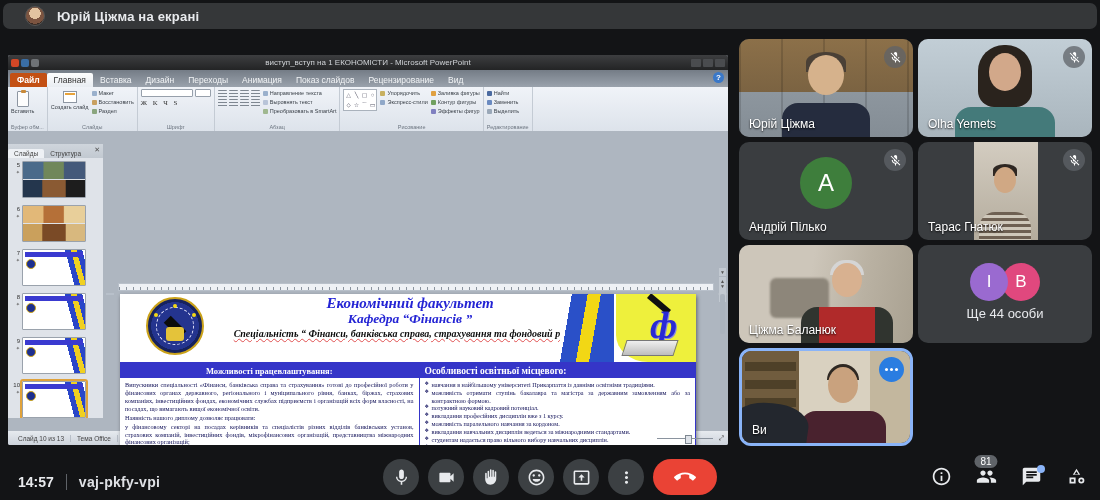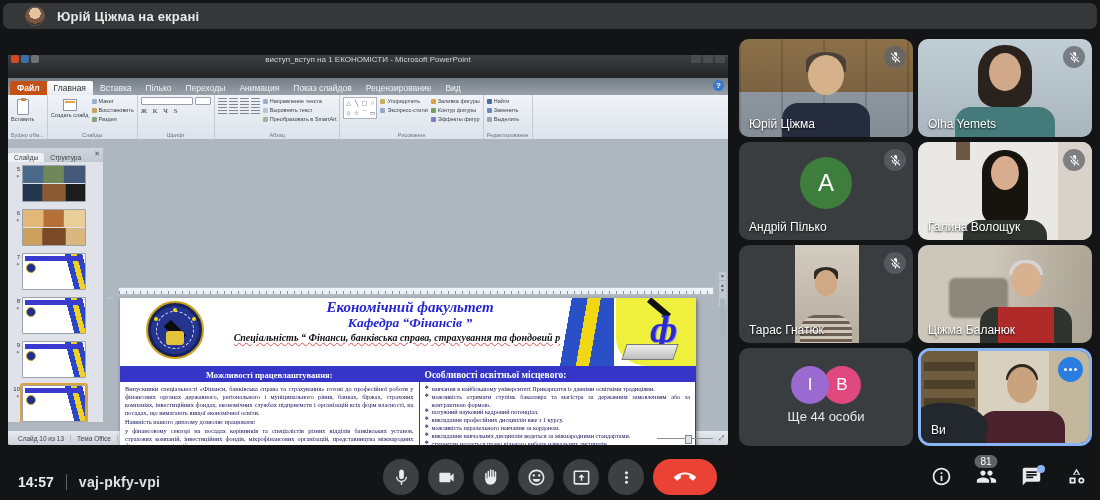--- a/index.html
+++ b/index.html
@@ -7,21 +7,21 @@
   body{font-family:"Liberation Sans",sans-serif;}
   #app{position:relative;width:1100px;height:500px;background:#131416;overflow:hidden;}
 
   
   .topbar{position:absolute;left:3px;top:3px;width:1094px;height:26px;background:#353739;border-radius:7px;display:flex;align-items:center;padding-left:22px;}
   .topbar .avatar{width:20px;height:20px;border-radius:50%;background:radial-gradient(circle at 50% 35%,#e3c3a0 0 38%,#7c5440 39% 70%,#3a2a22 71%);border:1px solid #555;}
   .topbar .ptitle{margin-left:12px;color:#e8eaed;font-size:13px;font-weight:700;letter-spacing:.2px;}
 
   
   .ppt{position:absolute;left:8px;top:55px;width:720px;height:390px;background:#aeb6c0;border-radius:2px;display:flex;flex-direction:column;overflow:hidden;font-family:"Liberation Sans",sans-serif;}
-  .ppt-title{height:23px;background:linear-gradient(#3d3e40,#232425);display:flex;align-items:flex-start;color:#cfd2d6;font-size:8px;position:relative;flex:0 0 auto;}
+  .ppt-title{height:15px;background:linear-gradient(#3d3e40,#232425);display:flex;align-items:center;color:#cfd2d6;font-size:8px;position:relative;flex:0 0 auto;}
   .ppt-title .ticons{display:flex;gap:2px;margin-left:3px;}
   .ppt-title .ticons i{width:8px;height:8px;border-radius:2px;display:block;}
   .ppt-title .i-ppt{background:#d24726;}
   .ppt-title .i-save{background:#3a6ea5;}
   .ppt-title .i-undo{background:#6f7377;}
   .ppt-title .twtitle{position:absolute;left:0;right:0;text-align:center;}
   .ppt-title .wbtns{position:absolute;right:3px;display:flex;gap:2px;}
   .ppt-title .wbtns i{width:10px;height:8px;background:#4a4c4f;border-radius:1px;display:block;}
   .tabstrip{height:17px;background:linear-gradient(#747c86,#9aa2ac);display:flex;align-items:flex-end;padding-left:2px;position:relative;flex:0 0 auto;}
   .rtab{font-size:8.5px;color:#f2f4f6;padding:2px 7px 2px;border-radius:2px 2px 0 0;}
@@ -226,21 +226,21 @@
       <div class="wbtns">
         <i></i>
         <i></i>
         <i></i>
       </div>
     </div>
     <div class="tabstrip">
       <span class="rtab file">Файл</span>
       <span class="rtab active">Главная</span>
       <span class="rtab">Вставка</span>
-      <span class="rtab">Пілько</span>
+      <span class="rtab">Дизайн</span>
       <span class="rtab">Переходы</span>
       <span class="rtab">Анимация</span>
       <span class="rtab">Показ слайдов</span>
       <span class="rtab">Рецензирование</span>
       <span class="rtab">Вид</span>
       <span class="helpbtn">?</span>
     </div>
     <div class="ribbon">
       <div class="rgroup">
         <div class="rbody">
@@ -502,33 +502,20 @@
     <div class="tile">
       <div class="initial">А</div>
       <div class="mute">
         <svg viewBox="0 0 24 24">
             <path d="M19 11h-1.7c0 .74-.16 1.43-.43 2.05l1.23 1.23c.56-.98.9-2.09.9-3.28zm-4.02.17c0-.06.02-.11.02-.17V5c0-1.66-1.34-3-3-3S9 3.34 9 5v.18l5.98 5.99zM4.27 3L3 4.27l6.01 6.01V11c0 1.66 1.33 3 2.99 3 .22 0 .44-.03.65-.08l1.66 1.66c-.71.33-1.5.52-2.31.52-2.76 0-5-2.24-5-5H5c0 3.53 2.61 6.43 6 6.92V21h2v-3.08c.91-.13 1.77-.45 2.54-.9L19.73 21 21 19.73 4.27 3z"></path>
           </svg>
       </div>
       <div class="pname">Андрій Пілько</div>
     </div>
 
-    <div class="tile">
-      <div class="photo t4">
-          <div class="hair"></div>
-          <div class="head"></div>
-          <div class="torso"></div>
-        </div>
-      <div class="mute">
-        <svg viewBox="0 0 24 24">
-            <path d="M19 11h-1.7c0 .74-.16 1.43-.43 2.05l1.23 1.23c.56-.98.9-2.09.9-3.28zm-4.02.17c0-.06.02-.11.02-.17V5c0-1.66-1.34-3-3-3S9 3.34 9 5v.18l5.98 5.99zM4.27 3L3 4.27l6.01 6.01V11c0 1.66 1.33 3 2.99 3 .22 0 .44-.03.65-.08l1.66 1.66c-.71.33-1.5.52-2.31.52-2.76 0-5-2.24-5-5H5c0 3.53 2.61 6.43 6 6.92V21h2v-3.08c.91-.13 1.77-.45 2.54-.9L19.73 21 21 19.73 4.27 3z"></path>
-          </svg>
-      </div>
-      <div class="pname">Галина Волощук</div>
-    </div>
 
     <div class="tile">
       <div class="photo t5">
           <div class="strip"></div>
           <div class="hair"></div>
           <div class="head"></div>
           <div class="torso"></div>
         </div>
       <div class="mute">
         <svg viewBox="0 0 24 24">

